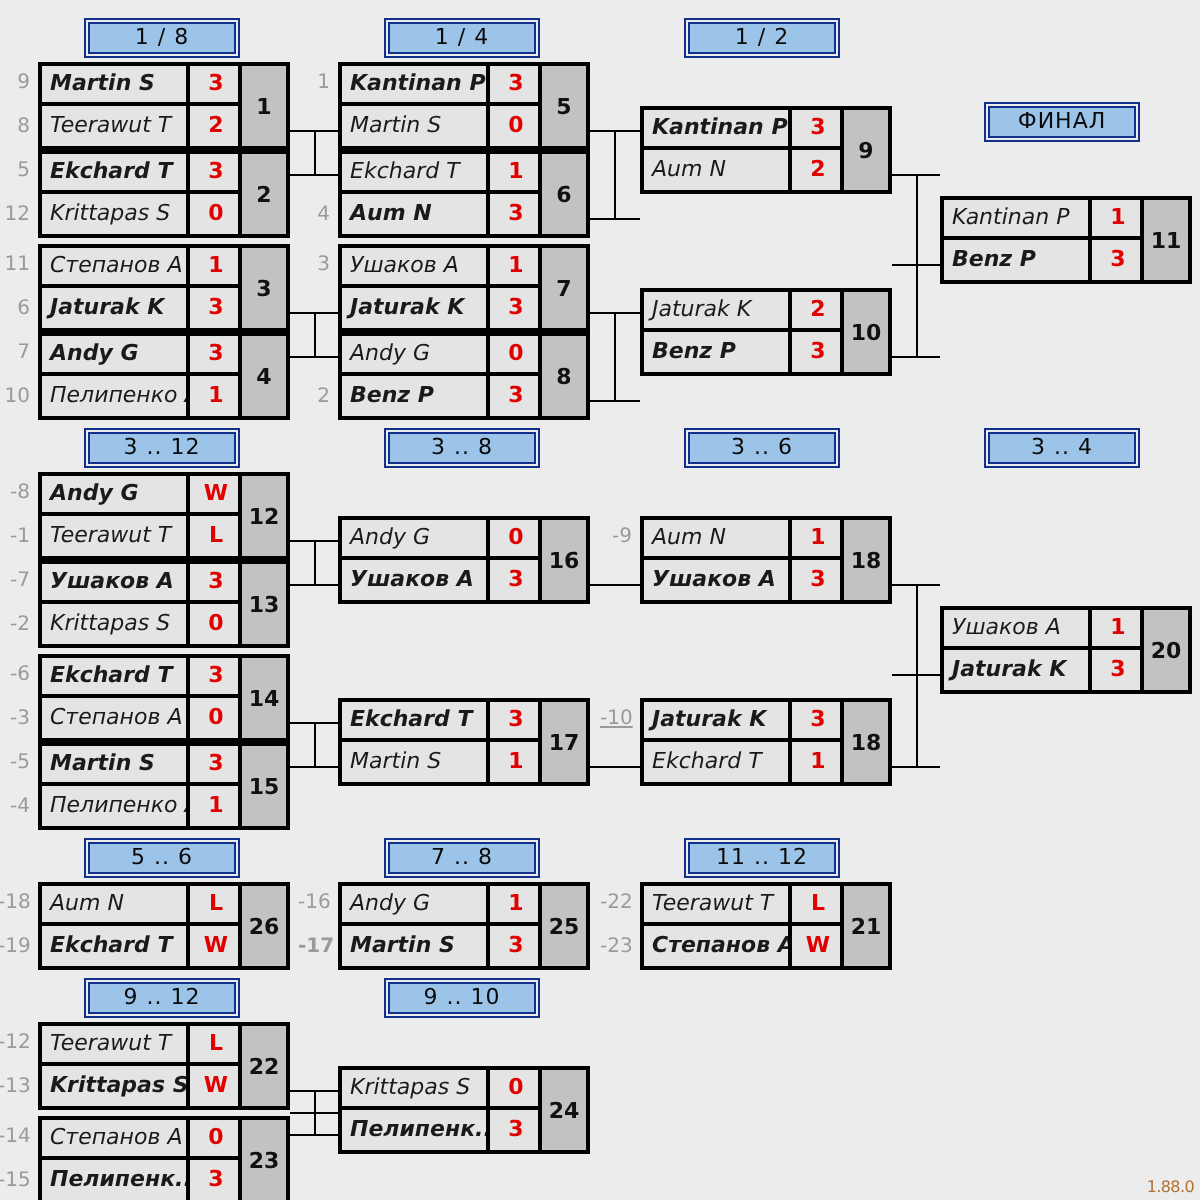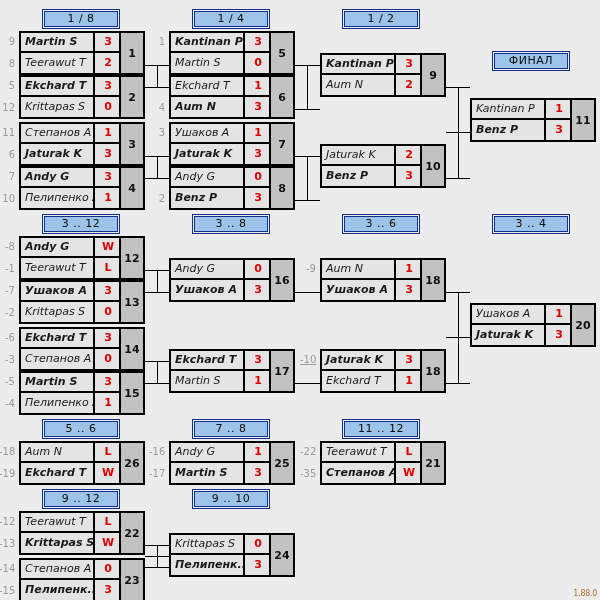--- a/index.html
+++ b/index.html
@@ -469,36 +469,36 @@
           <div class="pscore">L</div>
         </div>
         <div class="mrow">
           <div class="pname win">Ekchard T</div>
           <div class="pscore">W</div>
         </div>
       </div>
       <div class="mnum">26</div>
     </div>
     <div class="seed" style="left: 149px; top: 442px;">-16</div>
-    <div class="seed" style="left: 149px; top: 464px;">-17</div>
+    <div class="seed" style="left: 149px; top: 464px; font-weight: bold;">-17</div>
     <div class="match" style="left: 169px; top: 441px; width: 126px;">
       <div class="mrows">
         <div class="mrow top">
           <div class="pname">Andy G</div>
           <div class="pscore">1</div>
         </div>
         <div class="mrow">
           <div class="pname win">Martin S</div>
           <div class="pscore">3</div>
         </div>
       </div>
       <div class="mnum">25</div>
     </div>
     <div class="seed" style="left: 300px; top: 442px;">-22</div>
-    <div class="seed" style="left: 300px; top: 464px;">-35</div>
+    <div class="seed" style="left: 300px; top: 464px;">-23</div>
     <div class="match" style="left: 320px; top: 441px; width: 126px;">
       <div class="mrows">
         <div class="mrow top">
           <div class="pname">Teerawut T</div>
           <div class="pscore">L</div>
         </div>
         <div class="mrow">
           <div class="pname win">Степанов А</div>
           <div class="pscore">W</div>
         </div>

